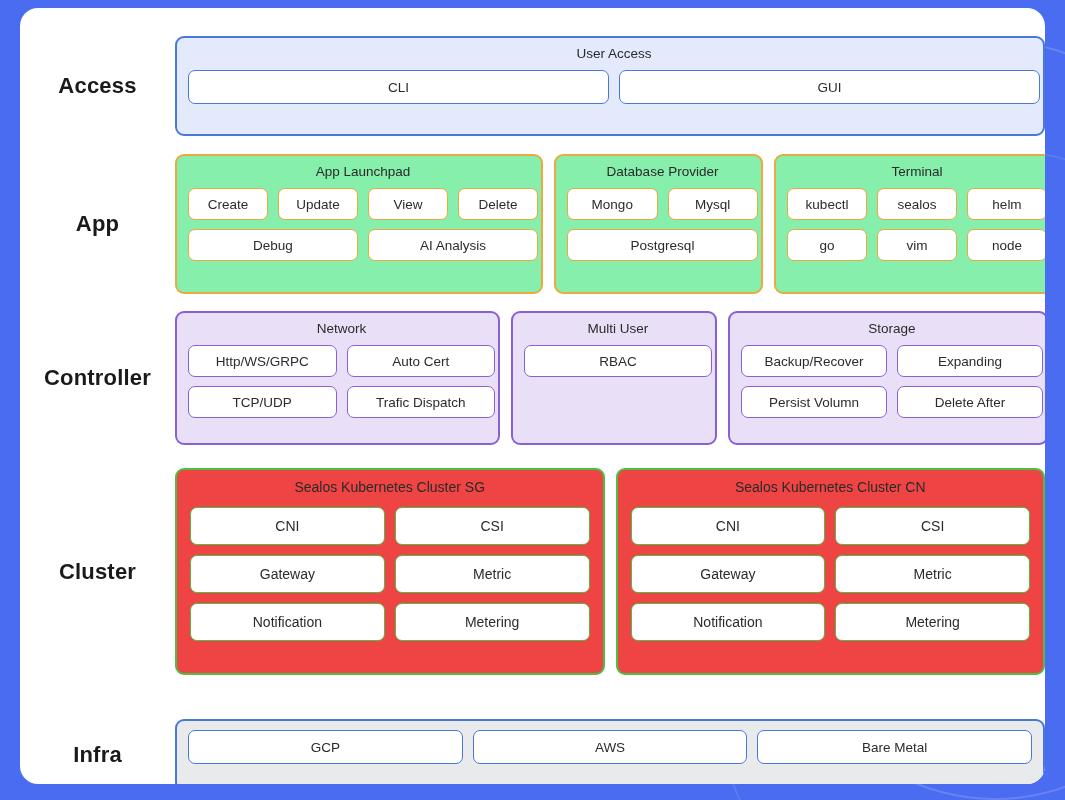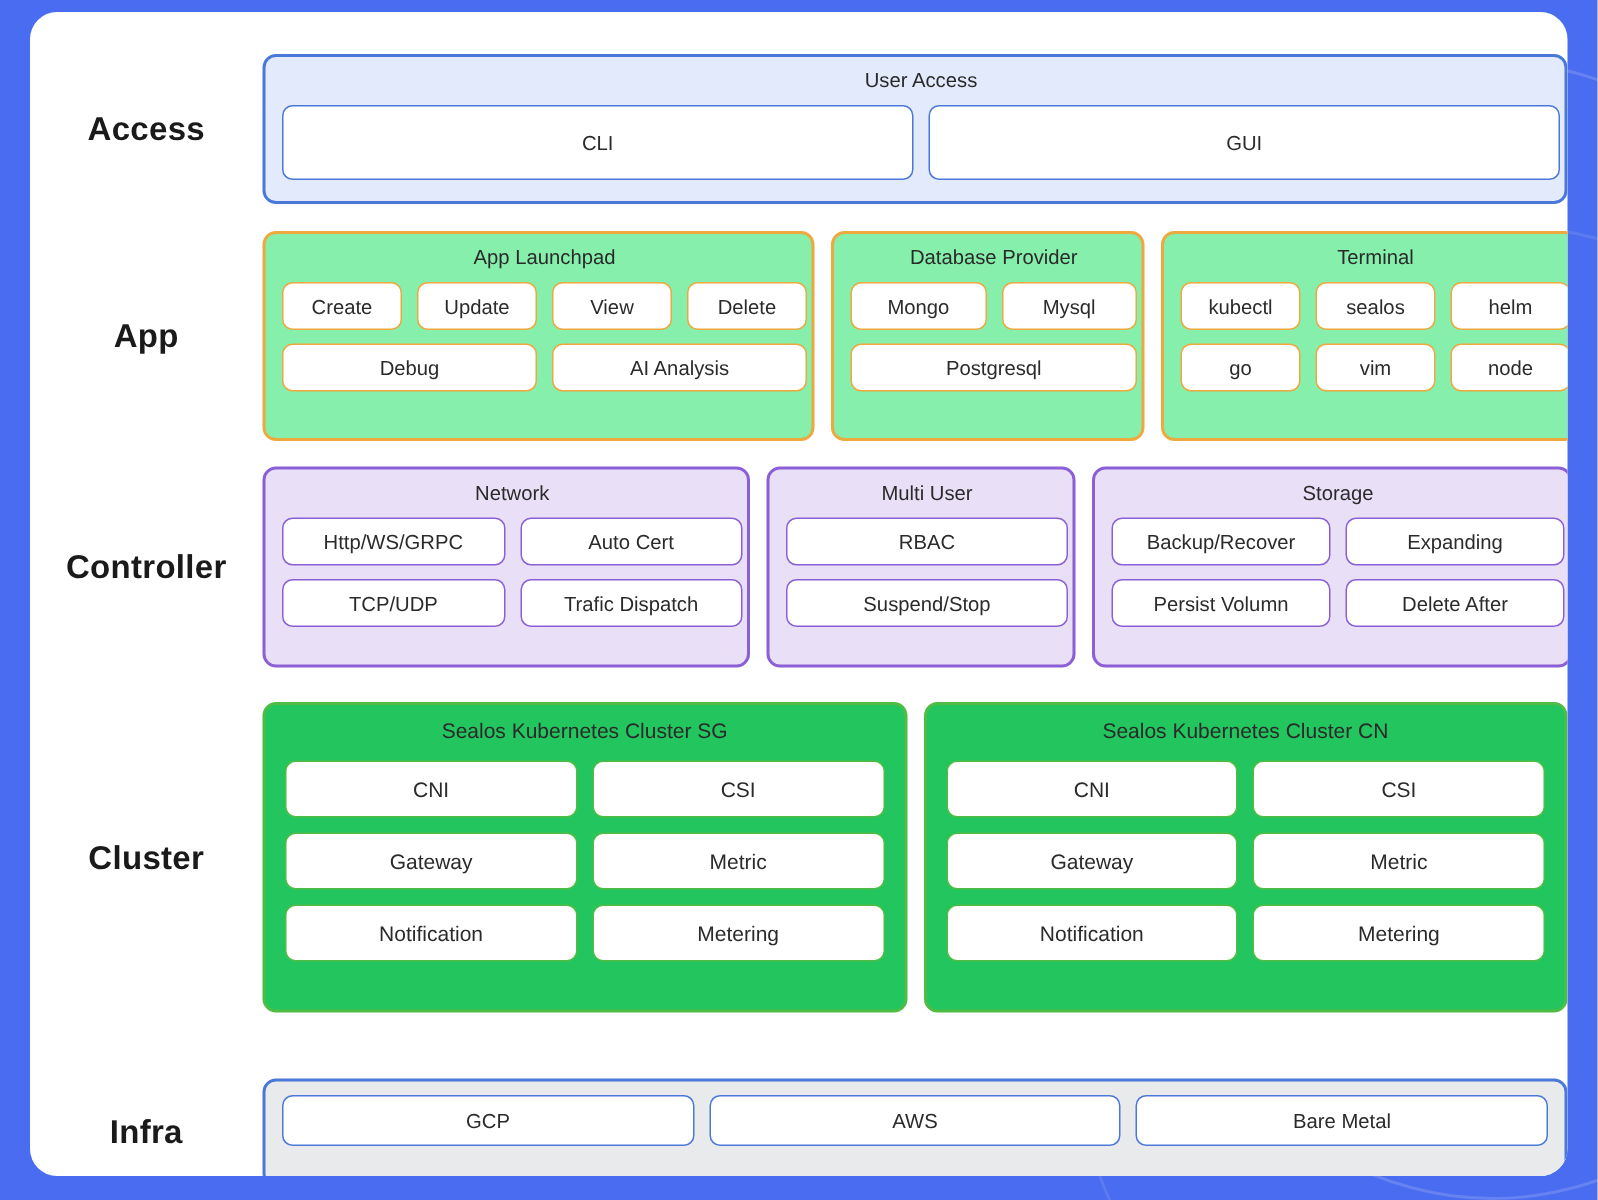--- a/index.html
+++ b/index.html
@@ -106,35 +106,35 @@
   
   .g-access { background: #e2eafc; border-color: #4a78d8; }
   .g-access .chip { border-color: #4a78d8; }
   
   .g-app { background: #86efac; border-color: #eda83e; }
   .g-app .chip { border-color: #eda83e; }
   
   .g-ctrl { background: #e9e0f8; border-color: #8b5fd6; }
   .g-ctrl .chip { border-color: #8b5fd6; }
   
-  .g-cluster { background: #22c55e; border-color: #4fbd45; }
+  .g-cluster { background: #ef4444; border-color: #4fbd45; }
   .g-cluster .chip { border-color: #4fbd45; }
   
   .g-infra { background: #e9eaec; border-color: #4a78d8; }
   .g-infra .chip { border-color: #4a78d8; }
 
   
   #layer-access  { left: 0;   top: 28px;  width: 1025px; height: 100px; }
   #layer-app     { left: 0;   top: 146px; width: 1025px; height: 140px; }
   #layer-ctrl    { left: 0;   top: 303px; width: 1025px; height: 134px; }
   #layer-cluster { left: 0;   top: 460px; width: 1025px; height: 207px; }
   #layer-infra   { left: 0;   top: 711px; width: 1025px; height: 72px; }
 
   #layer-access .g-access { flex: 1 1 auto; }
-  #layer-access .chip { height: 50px; }
+  #layer-access .chip { height: 34px; }
 
   .w-launchpad { flex: 0 0 368px; }
   .w-terminal  { flex: 0 0 278px; }
   .w-dbprov    { flex: 0 0 209px; }
 
   .w-network   { flex: 0 0 325px; }
   .w-multiuser { flex: 0 0 206px; }
   .w-storage   { flex: 0 0 320px; }
 
   .w-clustersg { flex: 1 1 0; }
@@ -251,23 +251,20 @@
           </div>
         </div>
       </div>
 
       <div class="group g-ctrl w-multiuser">
         <div class="group-title">Multi User</div>
         <div class="group-rows">
           <div class="row">
             <div class="chip">RBAC</div>
           </div>
-          <div class="row">
-            <div class="chip">Suspend/Stop</div>
-          </div>
         </div>
       </div>
 
       <div class="group g-ctrl w-storage">
         <div class="group-title">Storage</div>
         <div class="group-rows">
           <div class="row">
             <div class="chip">Backup/Recover</div>
             <div class="chip">Expanding</div>
           </div>

